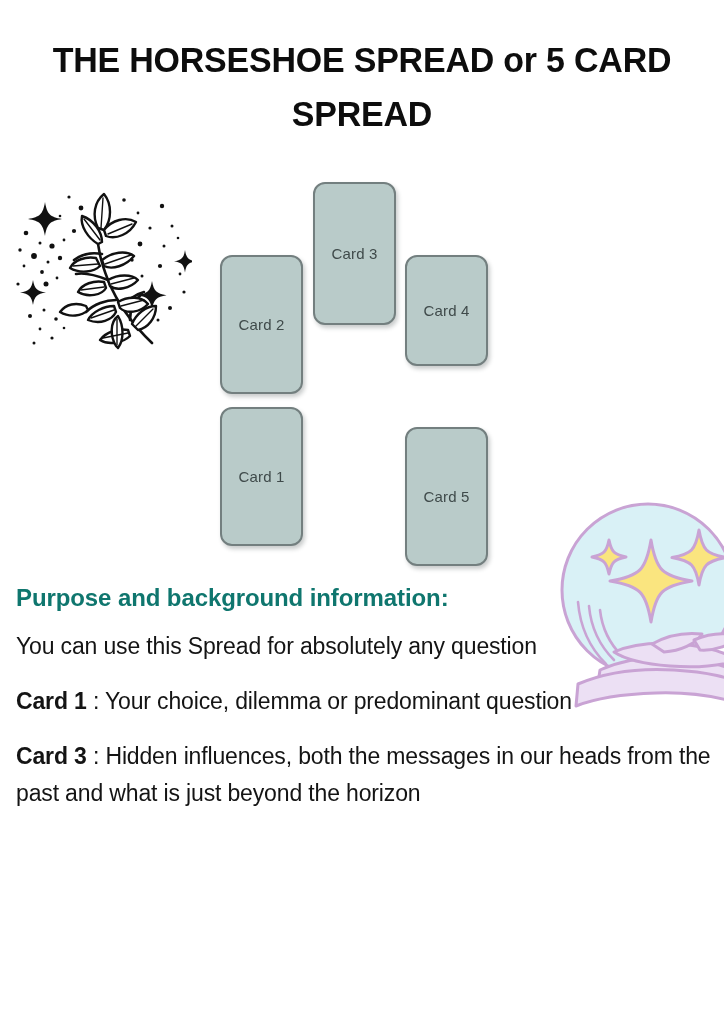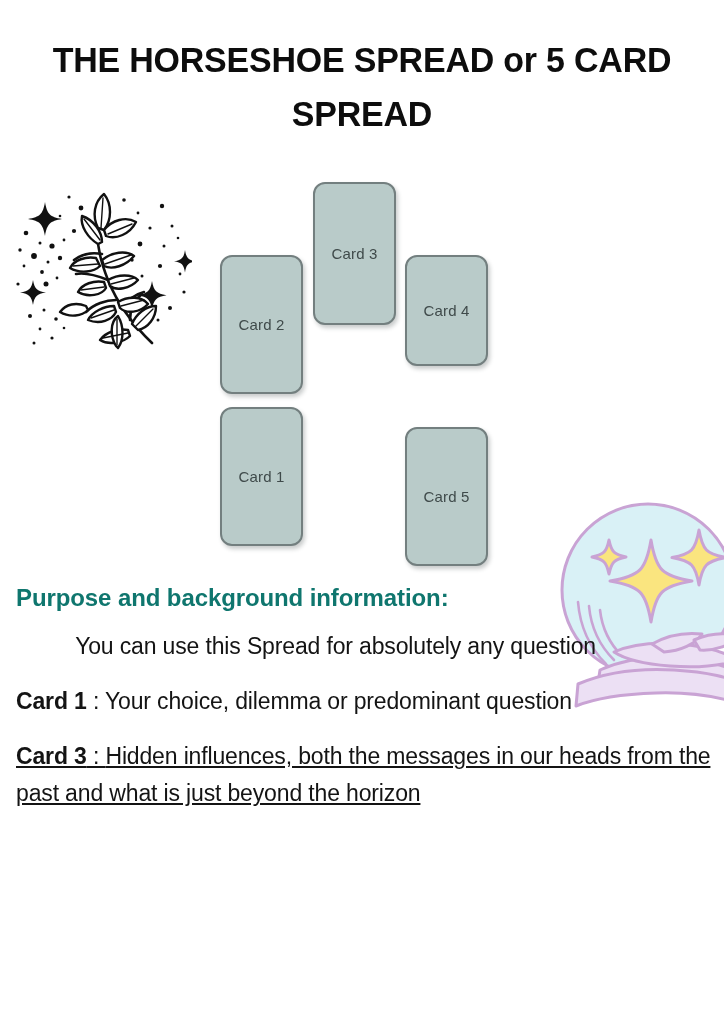--- a/index.html
+++ b/index.html
@@ -112,24 +112,24 @@
     line-height: 1.62;
     color: #141414;
     margin: 0 0 18px 0;
     letter-spacing: -0.15px;
     position: relative;
     z-index: 2;
   }
   .body-para .card-ref {
     font-weight: 700;
   }
-  #intro-paragraph { width: 580px; text-align: right; }
+  #intro-paragraph { width: 580px; }
   #card-desc-1 { width: 640px; }
   #card-desc-2 { width: 660px; }
-  #card-desc-3 { width: 700px; margin-bottom: 0; text-decoration: underline; }
+  #card-desc-3 { width: 700px; margin-bottom: 0; }
 </style>
 </head>
 <body>
 
 <div id="page-title">THE HORSESHOE SPREAD or 5 CARD SPREAD</div>
 
 <div id="botanical-art">
   <svg viewBox="0 0 180 185" xmlns="http://www.w3.org/2000/svg">
     <g fill="#111111">
 

